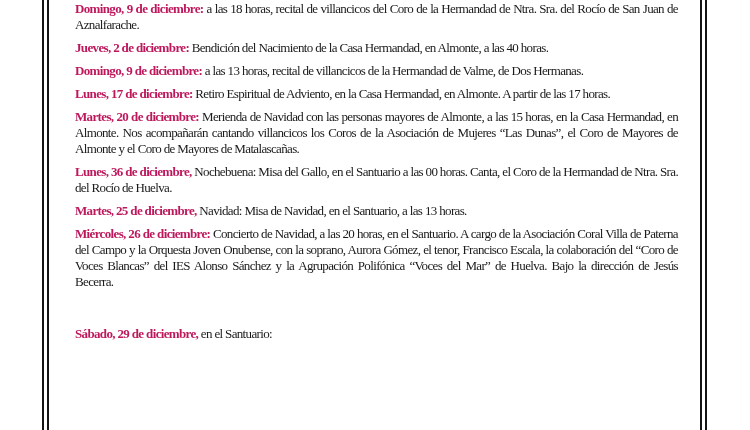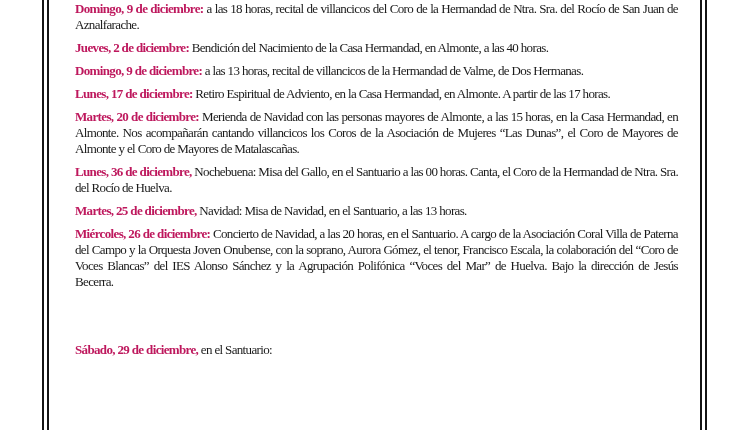--- a/index.html
+++ b/index.html
@@ -35,21 +35,21 @@
     font-size: 13px;
     line-height: 16px;
     letter-spacing: -0.65px;
     color: #1a1a1a;
   }
   p.event strong {
     font-weight: bold;
     color: #be185d;
   }
   p.event.gap-before {
-    margin-top: 52px;
+    margin-top: 36px;
   }
 </style>
 </head>
 <body>
 
 <div class="sheet">
   <div class="event-list" id="event-list">
   <p class="event"><strong>Domingo, 9 de diciembre:</strong> <span>a las 18 horas, recital de villancicos del Coro de la Hermandad de Ntra. Sra. del Rocío de San Juan de Aznalfarache.</span></p>
 
   <p class="event"><strong>Jueves, 2 de diciembre:</strong> <span>Bendición del Nacimiento de la Casa Hermandad, en Almonte, a las 40 horas.</span></p>

